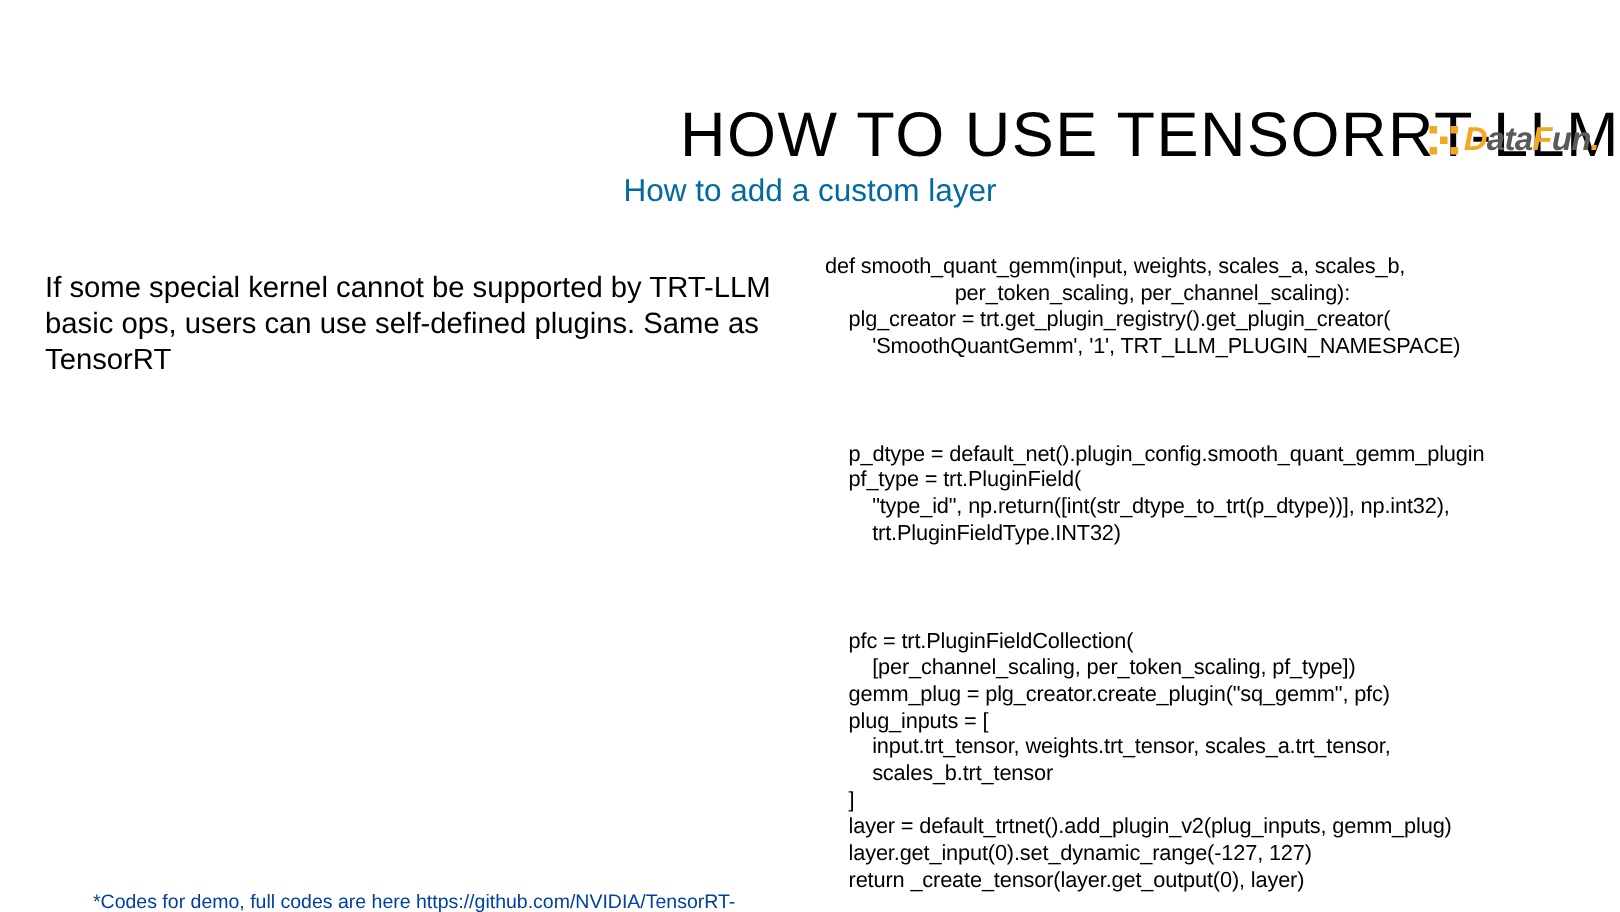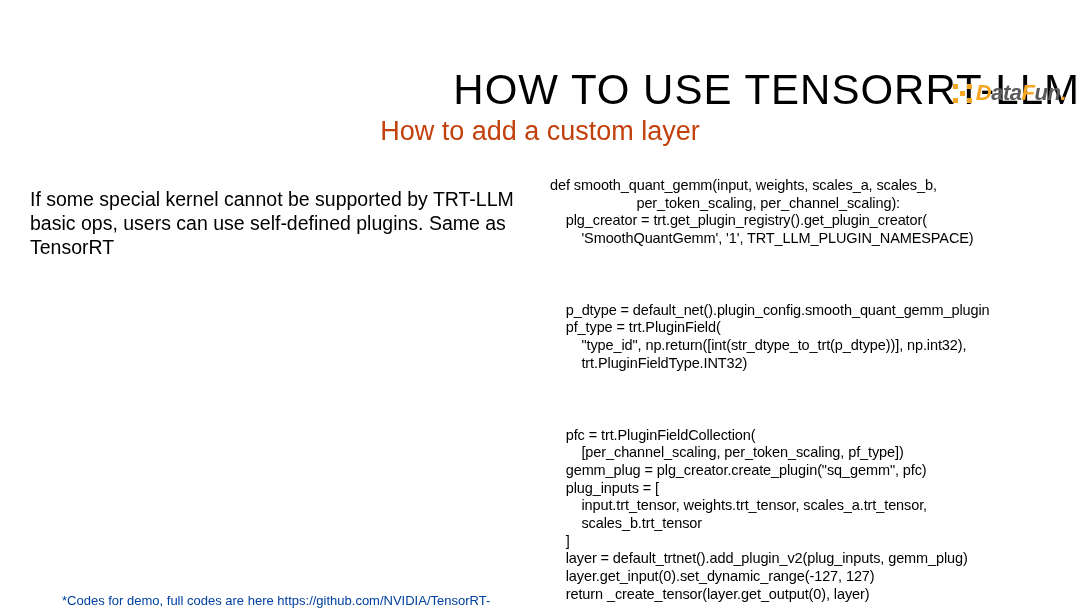--- a/index.html
+++ b/index.html
@@ -55,23 +55,23 @@
       text-align: right;
       font-size: 42px;
       font-weight: 400;
       letter-spacing: 1px;
       margin-top: 66px;
       color: #000;
       font-family: "Trebuchet MS", "Segoe UI", Arial, sans-serif;
     }
     .subtitle {
       text-align: center;
-      font-size: 27px;
+      font-size: 21px;
       font-weight: 400;
-      color: #c2410c;
+      color: #0369a1;
       margin-top: 2px;
     }
     .content {
       display: flex;
       align-items: flex-start;
       margin-top: 30px;
       padding: 0 30px;
       gap: 0;
     }
     .left-col {

